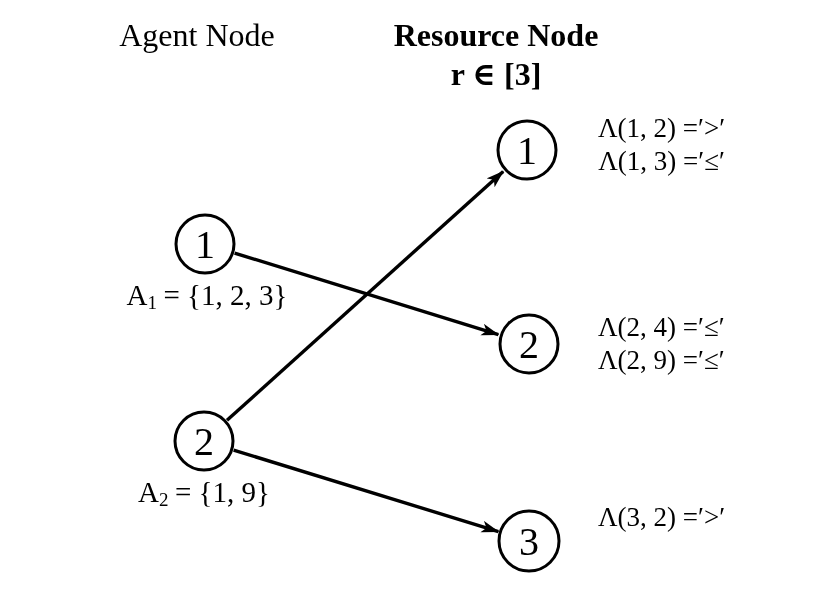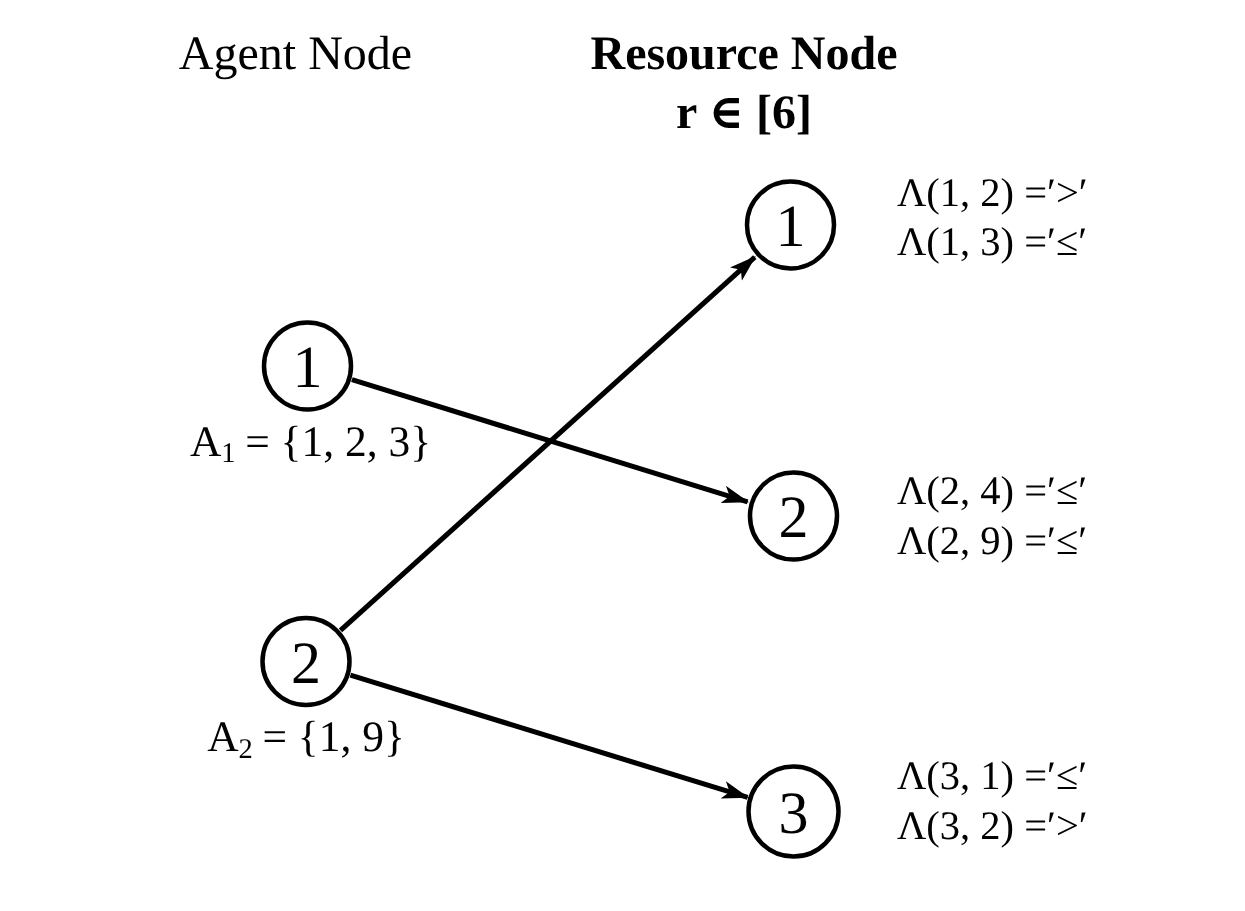--- a/index.html
+++ b/index.html
@@ -15,21 +15,21 @@
   .digit{
     position:absolute;transform:translate(-50%,-50%);
     font-size:40px;line-height:1;white-space:nowrap;
   }
   .nlabel{
     position:absolute;transform:translate(-50%,-50%);
     font-size:29px;line-height:1.1;white-space:nowrap;
   }
   .nlabel .sub{font-size:19px;vertical-align:-0.22em;}
   .nlabel .val{margin-left:0.22em;}
-  .lblock{position:absolute;font-size:27px;line-height:33px;white-space:nowrap;}
+  .lblock{position:absolute;font-size:27px;line-height:33px;white-space:nowrap;text-align:center;}
   .edge{stroke:#000000;stroke-width:3.4;}
   .node-circle{fill:#ffffff;stroke:#000000;stroke-width:3;}
 </style>
 </head>
 <body>
 
 <div class="canvas">
 
   <svg class="layer" width="830" height="607" viewBox="0 0 830 607">
     <defs>
@@ -47,21 +47,21 @@
     <circle class="node-circle" cx="527" cy="150" r="29"></circle>
     <circle class="node-circle" cx="529" cy="344" r="29"></circle>
     <circle class="node-circle" cx="529" cy="541" r="30"></circle>
   </svg>
 
   <div class="hdr" style="left:197px;top:16px;">
     <div>Agent Node</div>
   </div>
   <div class="hdr" style="left:496px;top:16px;font-weight:bold;">
     <div>Resource Node</div>
-    <div>r ∈ [6]</div>
+    <div>r ∈ [3]</div>
   </div>
 
   <div class="digit" style="left:205px;top:245px;">1</div>
   <div class="digit" style="left:204px;top:442px;">2</div>
   <div class="digit" style="left:527px;top:151px;">1</div>
   <div class="digit" style="left:529px;top:345px;">2</div>
   <div class="digit" style="left:529px;top:542px;">3</div>
 
   <div class="nlabel" style="left:207px;top:297px;">
     <span>A</span><span class="sub">1</span><span class="val">= {1, 2, 3}</span>
@@ -72,17 +72,16 @@
 
   <div class="lblock" style="left:598px;top:112px;">
     <div>Λ(1, 2) =′&gt;′</div>
     <div>Λ(1, 3) =′≤′</div>
   </div>
   <div class="lblock" style="left:598px;top:311px;">
     <div>Λ(2, 4) =′≤′</div>
     <div>Λ(2, 9) =′≤′</div>
   </div>
   <div class="lblock" style="left:598px;top:501px;">
-    <div>Λ(3, 1) =′≤′</div>
     <div>Λ(3, 2) =′&gt;′</div>
   </div>
 
 </div>
 
 </body></html>

